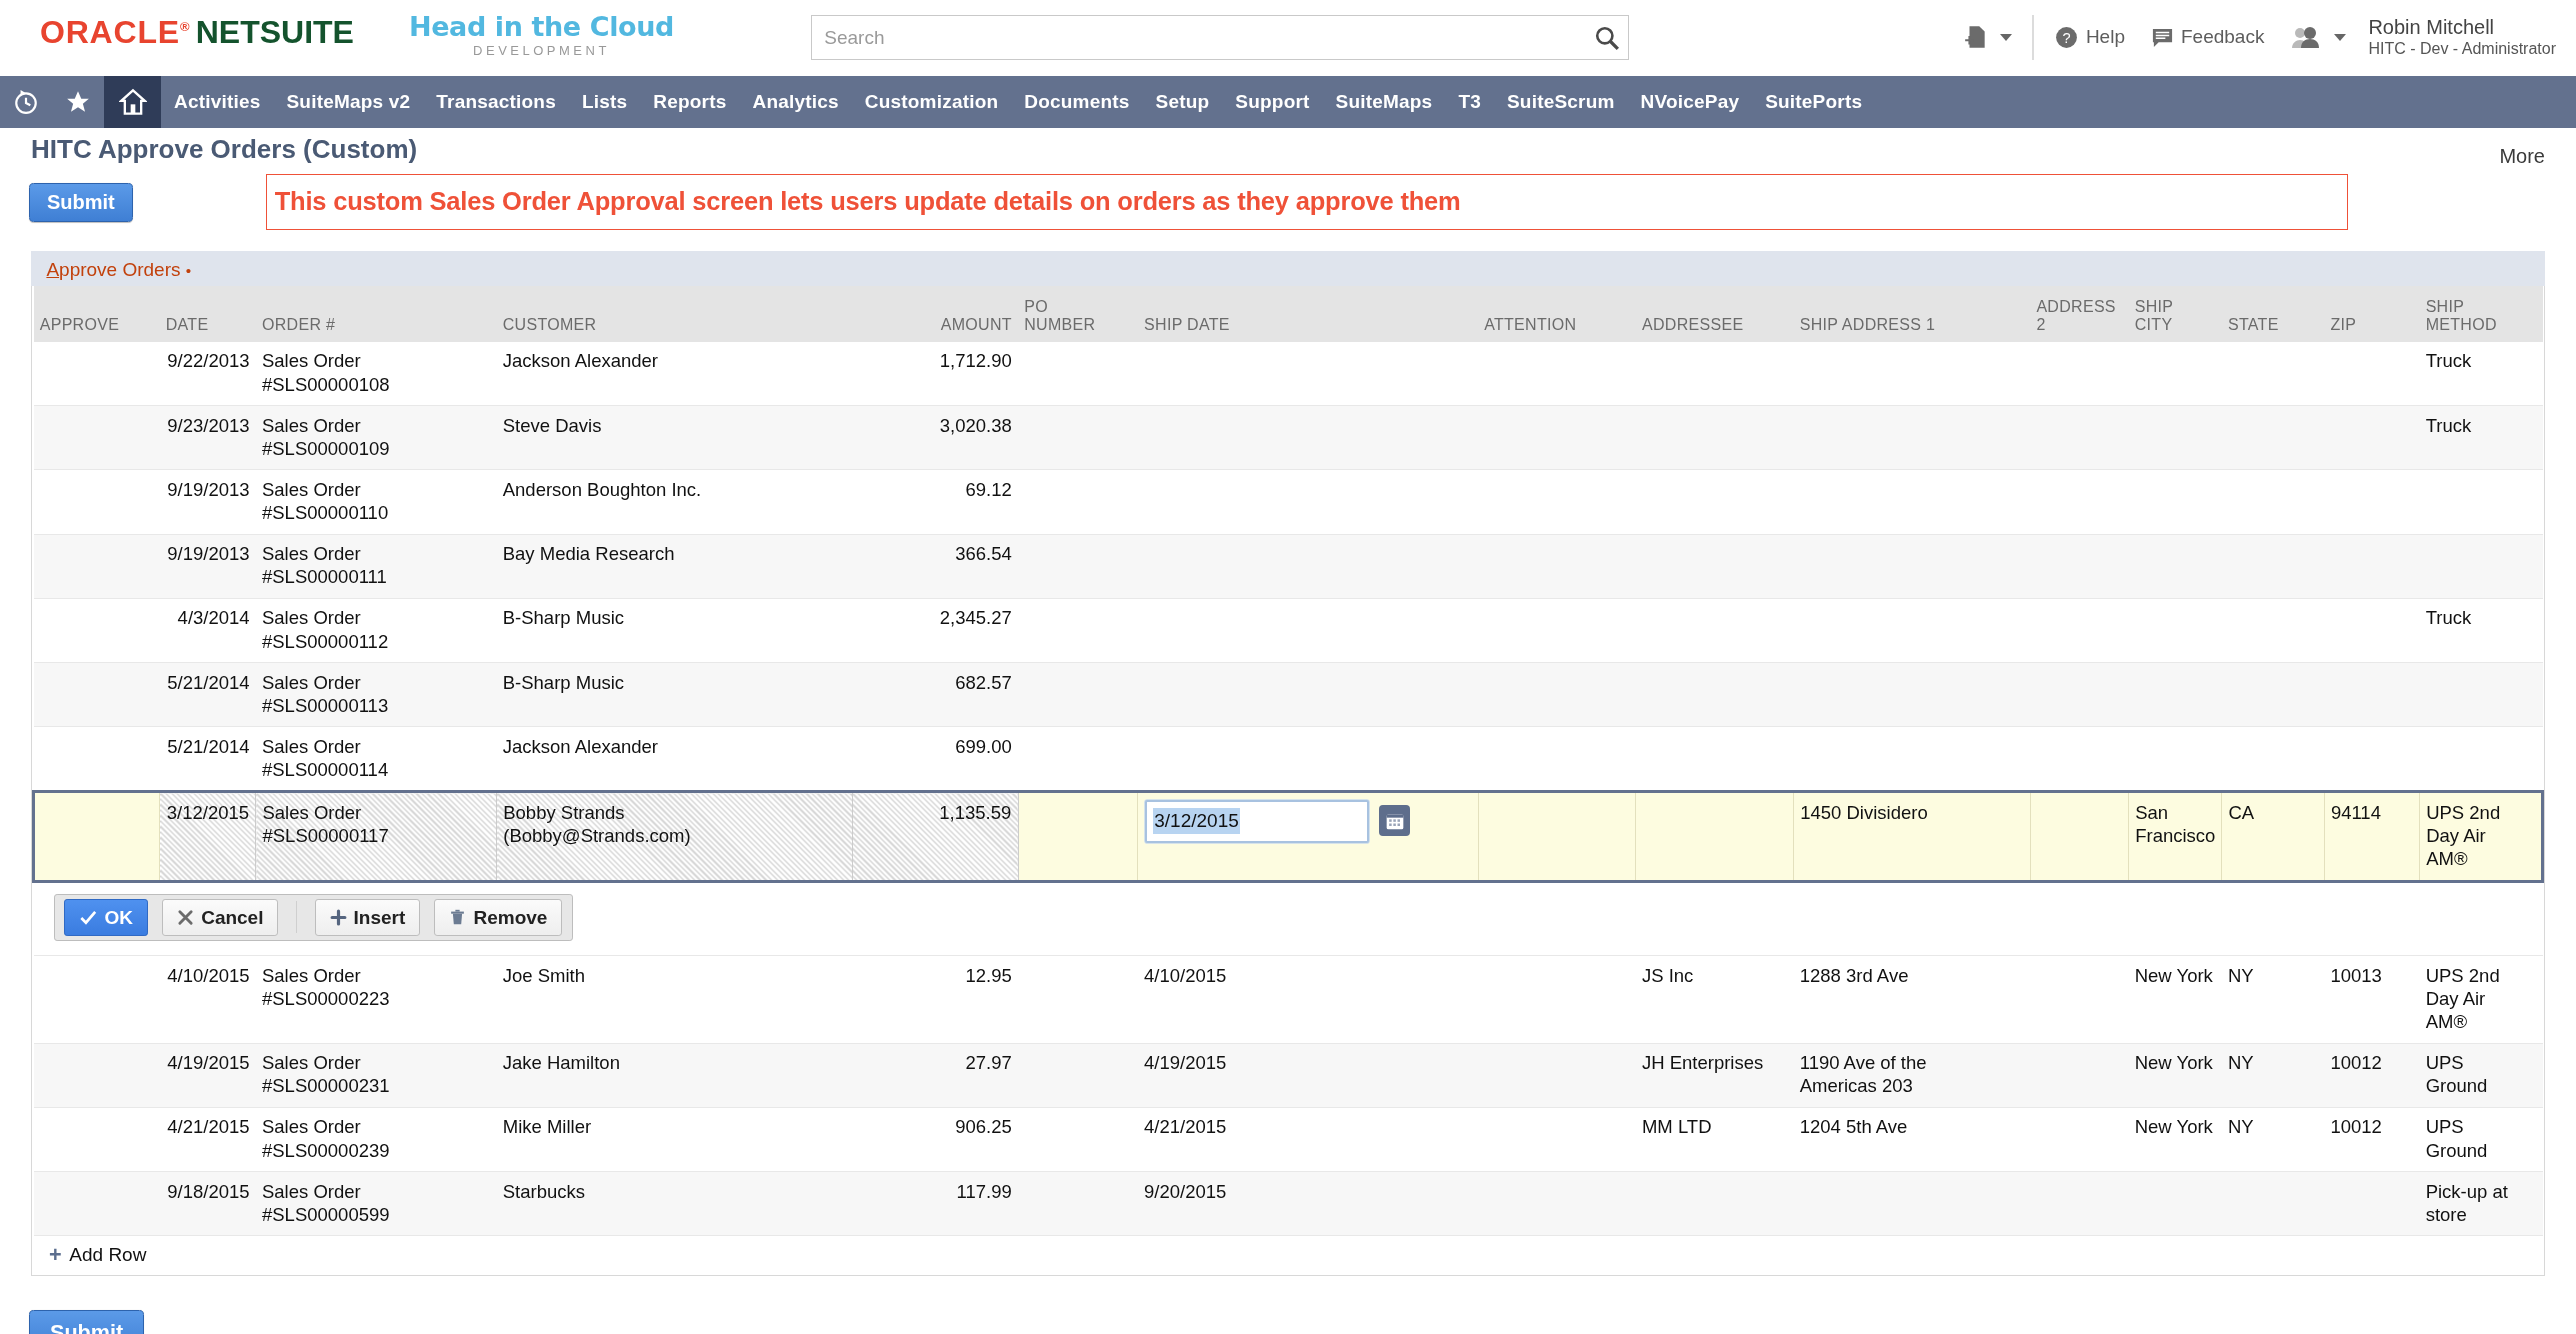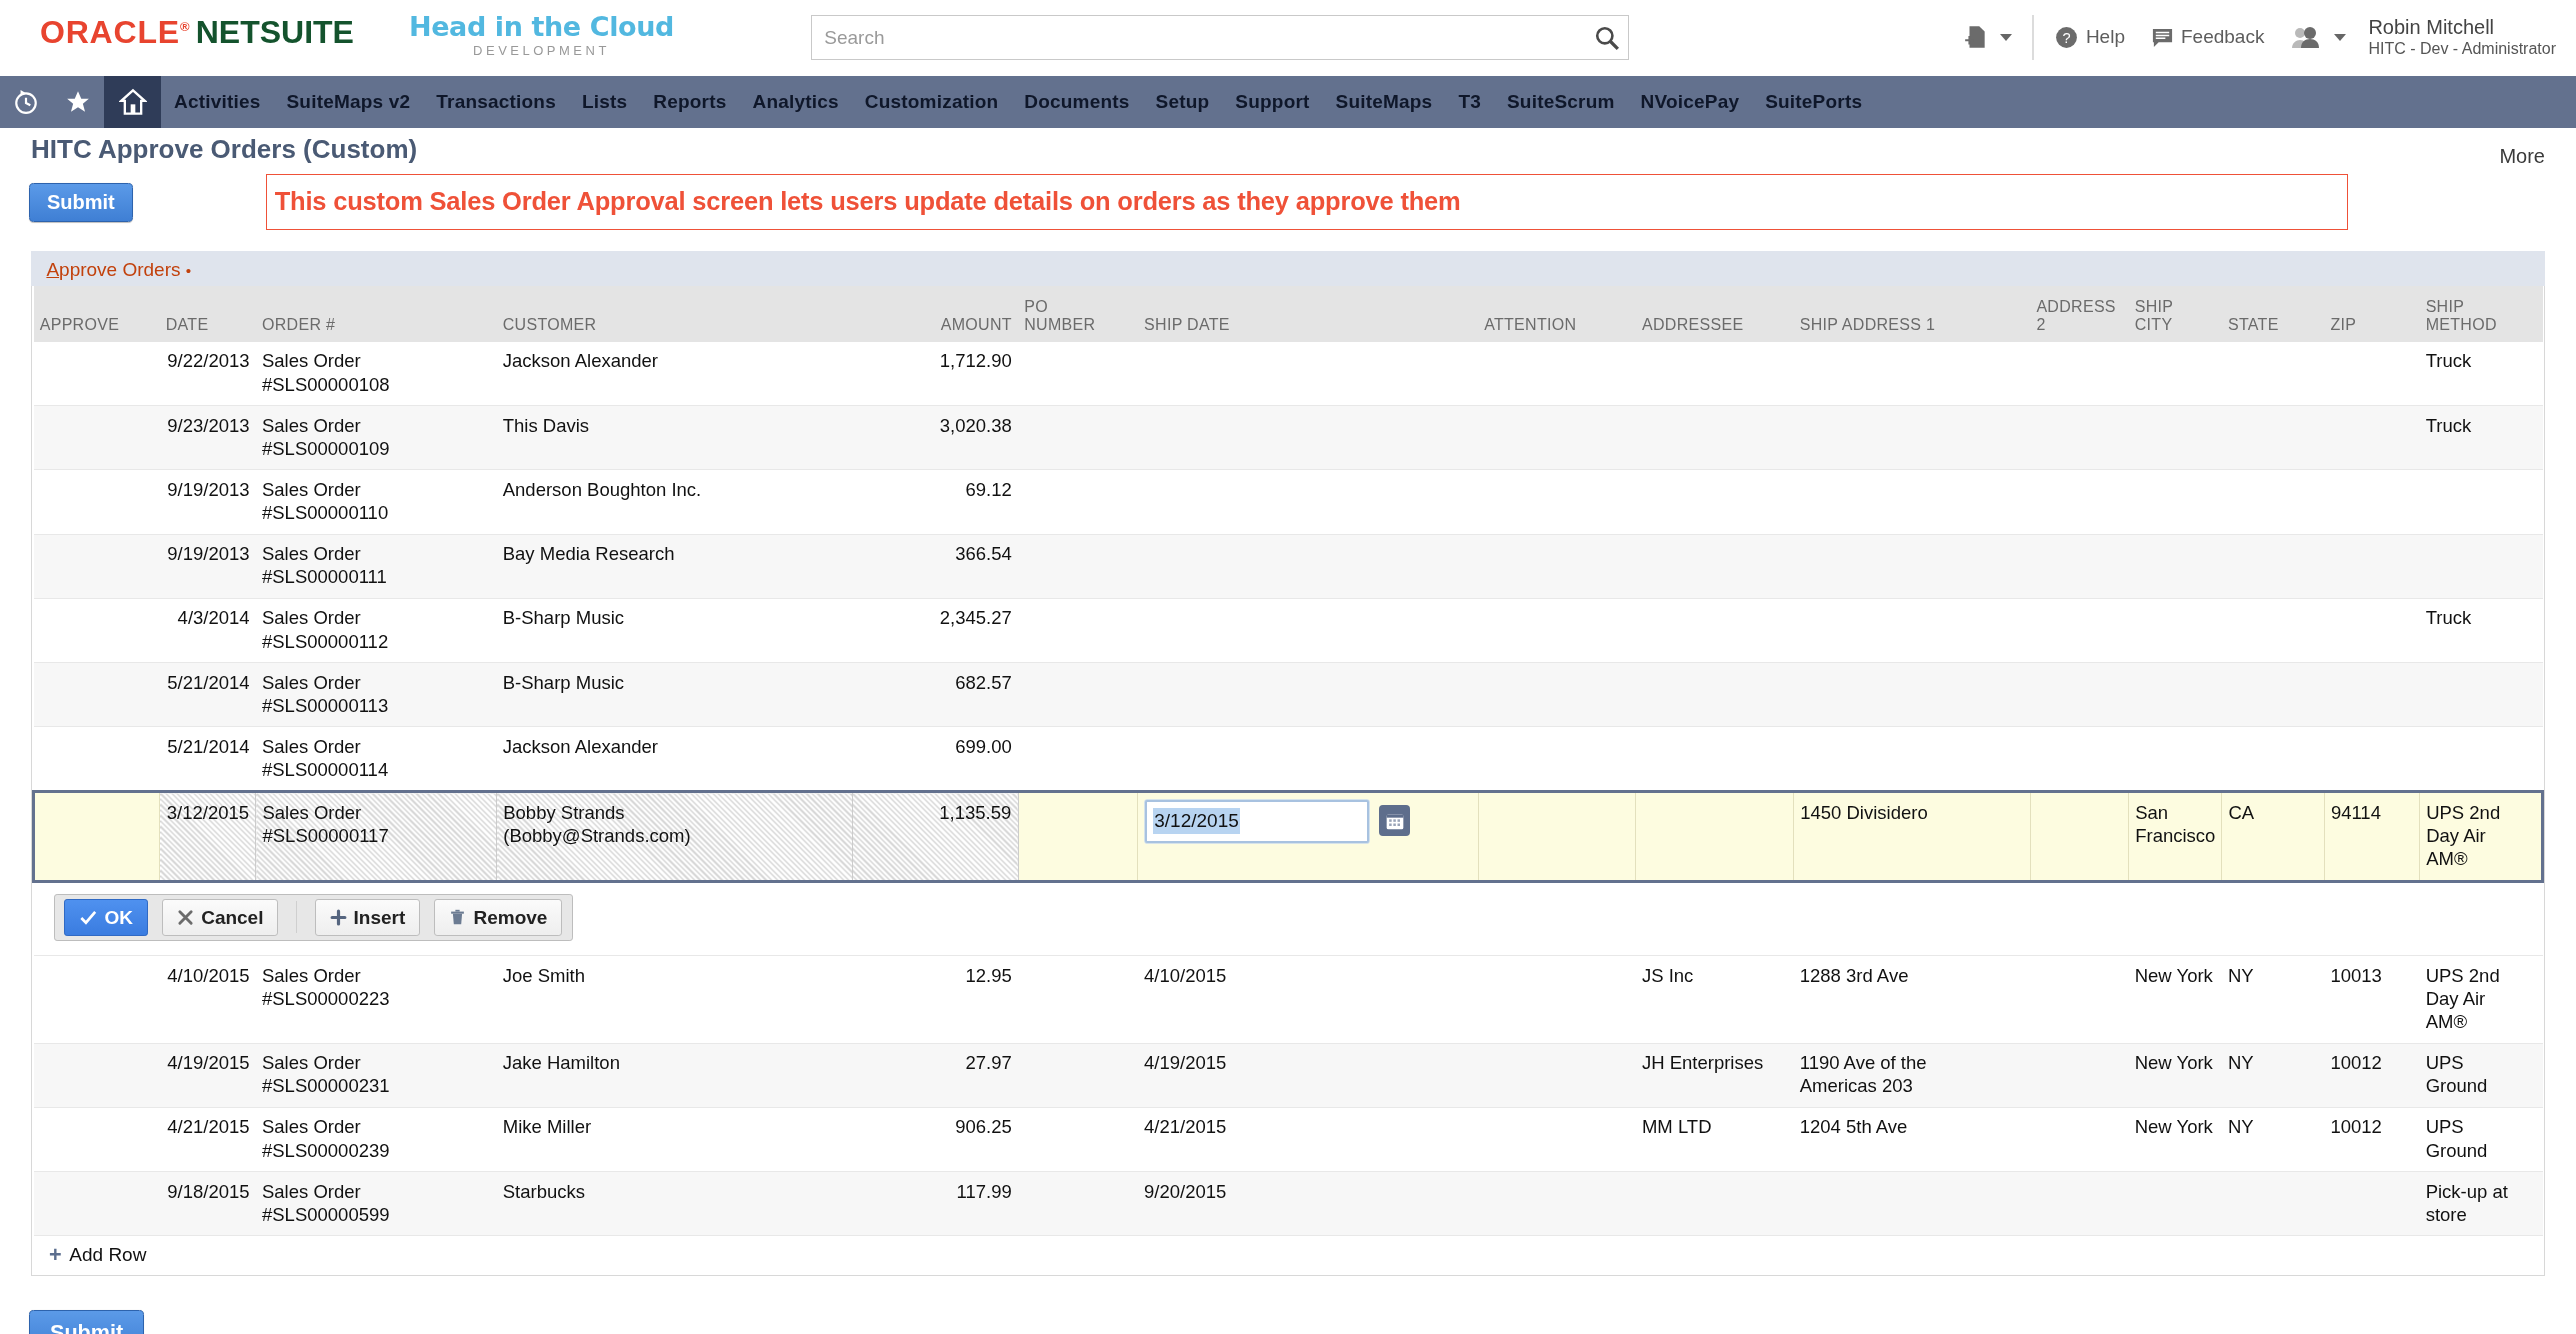--- a/index.html
+++ b/index.html
@@ -59,21 +59,21 @@
   
   .navbar {
     height:52px; background:#63718e;
     display:flex; align-items:stretch;
     font-size:19px; font-weight:bold; color:#fff;
   }
   .nav-icon-btn { width:52px; display:flex; align-items:center; justify-content:center; }
   .nav-home { width:57px; background:#2f3c58; display:flex; align-items:center; justify-content:center; }
   .nav-item {
     display:flex; align-items:center; padding:0 13px;
-    color:#0f172a; white-space:nowrap; letter-spacing:0.2px;
+    color:#ffffff; white-space:nowrap; letter-spacing:0.2px;
   }
 
   
   .page-head { position:relative; padding:17px 0 0 0; height:52px; }
   .page-title {
     position:absolute; left:31px; top:6px;
     font-size:26px; font-weight:bold; color:#4a5a74;
   }
   .more-link { position:absolute; right:31px; top:17px; font-size:20px; color:#3a3a3a; }
 
@@ -370,21 +370,21 @@
       <td></td>
       <td></td>
       <td></td>
       <td>Truck</td>
     </tr>
 
     <tr class="alt">
       <td></td>
       <td style="text-align:right">9/23/2013</td>
       <td><span>Sales Order</span><br><span>#SLS00000109</span></td>
-      <td>This Davis</td>
+      <td>Steve Davis</td>
       <td class="num">3,020.38</td>
       <td></td>
       <td></td>
       <td></td>
       <td></td>
       <td></td>
       <td></td>
       <td></td>
       <td></td>
       <td></td>

